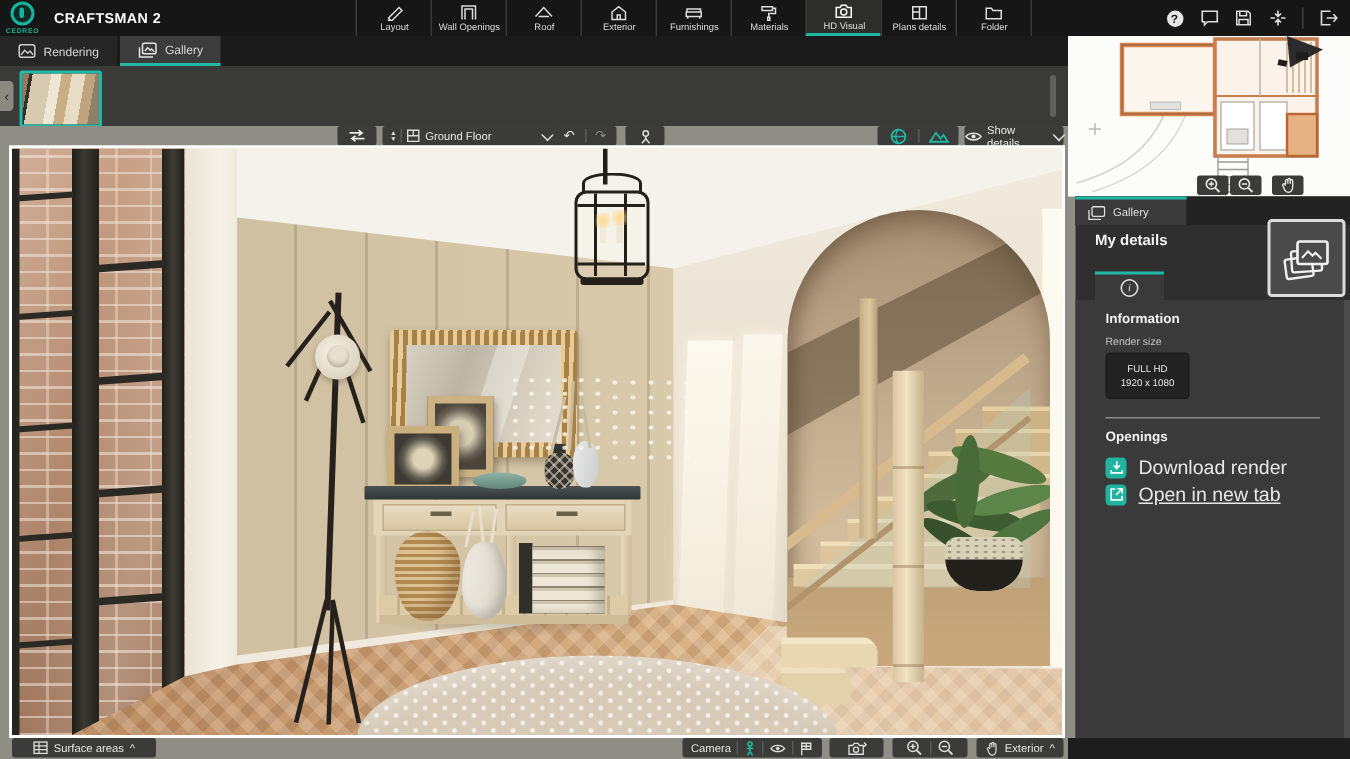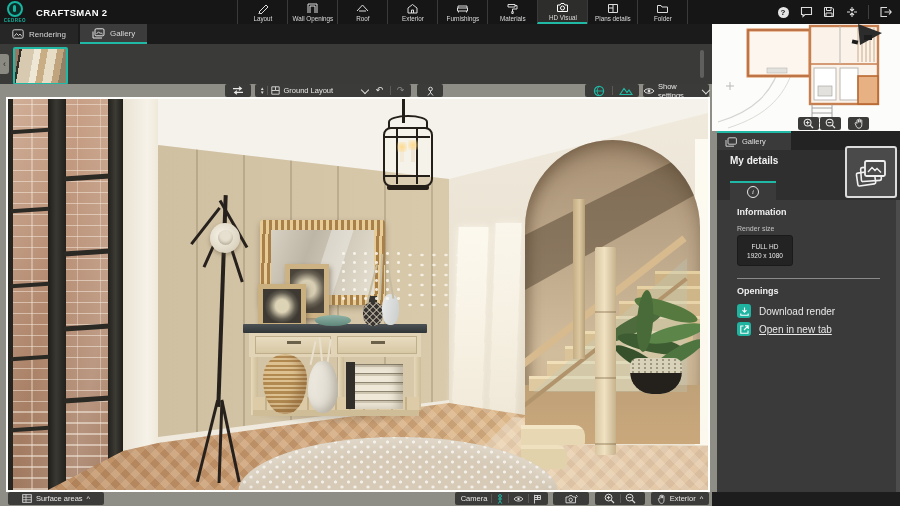--- a/index.html
+++ b/index.html
@@ -65,21 +65,21 @@
               display:flex;align-items:center;justify-content:center;font-family:"Liberation Serif",serif;font-style:italic;}
   #rcontent{position:absolute;left:0;top:69px;width:183px;height:297px;background:#3a3a3a;}
   #rscroll{position:absolute;right:0;top:0;width:4px;height:297px;background:#4c4c4c;}
   .rhead{position:absolute;left:20px;font-size:9px;font-weight:bold;color:#f0f0f0;}
   .rsub{position:absolute;left:20px;font-size:7px;color:#c4c4c4;}
   #sizecard{position:absolute;left:20px;top:35px;width:54px;height:29px;background:#232323;border:1px solid #1a1a1a;border-radius:3px;
             display:flex;flex-direction:column;align-items:center;justify-content:center;gap:2px;color:#e8e8e8;font-size:6.5px;cursor:pointer;}
   #rdivider{position:absolute;left:20px;top:78px;width:143px;height:1px;background:#8a8a8a;}
   .actrow{position:absolute;left:20px;display:flex;align-items:center;gap:8px;cursor:pointer;}
   .actbtn{width:14px;height:14px;background:#1fb3a0;border-radius:3px;display:flex;align-items:center;justify-content:center;}
-  .actlbl{font-size:10px;color:#e8e8e8;text-align:center;}
+  .actlbl{font-size:13px;color:#e8e8e8;text-align:center;}
   
   #botbar{left:0;top:492px;width:640px;height:14px;background:#8e8e86;}
   #botdark{left:712px;top:492px;width:188px;height:14px;background:#1d1d1d;}
   .bbtn{position:absolute;top:0;height:13px;background:#3b3b39;border-radius:2px;display:flex;align-items:center;
         justify-content:center;color:#e8e8e8;font-size:7.5px;gap:4px;cursor:pointer;padding:0 5px;box-sizing:border-box;}
   .bsep{width:1px;height:9px;background:#5a5a58;}
 </style>
 </head>
 <body>
 
@@ -244,21 +244,21 @@
       <span class="stepcol">
           <span>▲</span>
           <span>▼</span>
         </span>
       <span class="sep"></span>
       <span>
           <svg width="9" height="9" viewBox="0 0 9 9">
             <path d="M0.8 0.8 H8.2 V8.2 H0.8 Z M4.5 0.8 V4.5 H8.2 M0.8 4.5 H4.5" fill="none" stroke="#ddd" stroke-width="0.9"></path>
           </svg>
         </span>
-      <span>Ground Layout</span>
+      <span>Ground Floor</span>
       <span class="chev" style="margin-left:auto;"></span>
     </div>
     <div class="tbtn" style="left:369px;width:42px;gap:0;">
       <span class="gly" style="width:20px;text-align:center;">↶</span>
       <span class="sep"></span>
       <span class="gly dim" style="width:20px;text-align:center;">↷</span>
     </div>
     <div class="tbtn" style="left:417px;width:26px;">
       <span>
           <svg width="11" height="10" viewBox="0 0 11 10">
@@ -281,21 +281,21 @@
           </svg>
         </span>
     </div>
     <div class="tbtn" style="left:643px;width:66px;">
       <span>
           <svg width="12" height="8" viewBox="0 0 12 8">
             <path d="M1 4 C3 1 9 1 11 4 C9 7 3 7 1 4 Z" fill="none" stroke="#ddd" stroke-width="1"></path>
             <circle cx="6" cy="4" r="1.4" fill="#ddd"></circle>
           </svg>
         </span>
-      <span>Show settings</span>
+      <span>Show details</span>
       <span class="chev"></span>
     </div>
   </div>
 
   <div id="canvaswrap" class="a">
     <div id="scene">
 
       <div class="a" style="inset:0;background:linear-gradient(180deg,#f0eadd 0%,#e9e1d1 55%,#ded3bf 100%);"></div>
 
       <div class="a" style="inset:0;background:#f5f2eb;clip-path:polygon(115px 0,700px 0,700px 14px,441px 80px,150px 46px,115px 40px);"></div>

